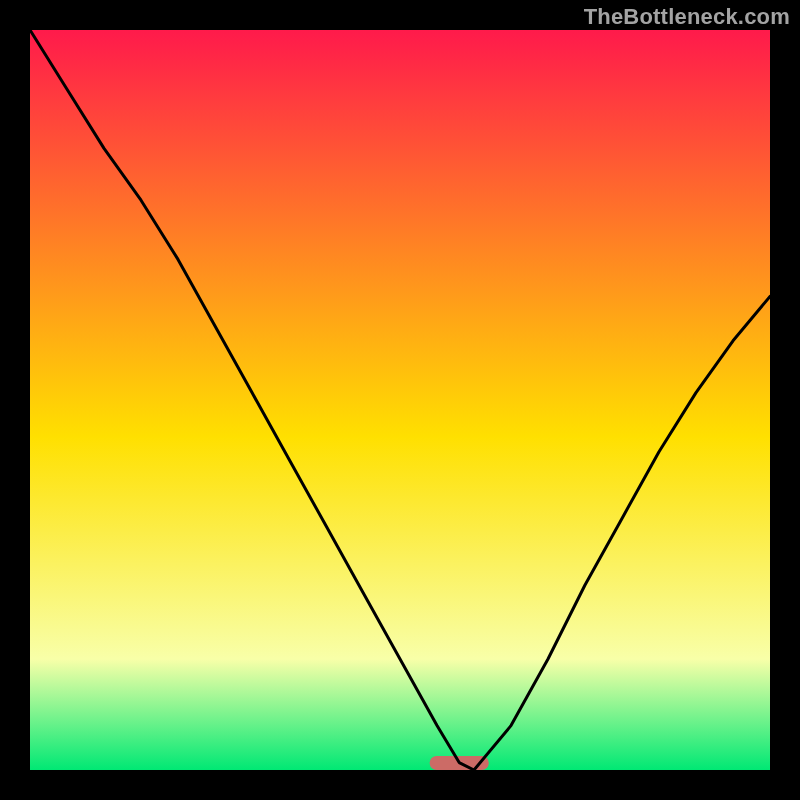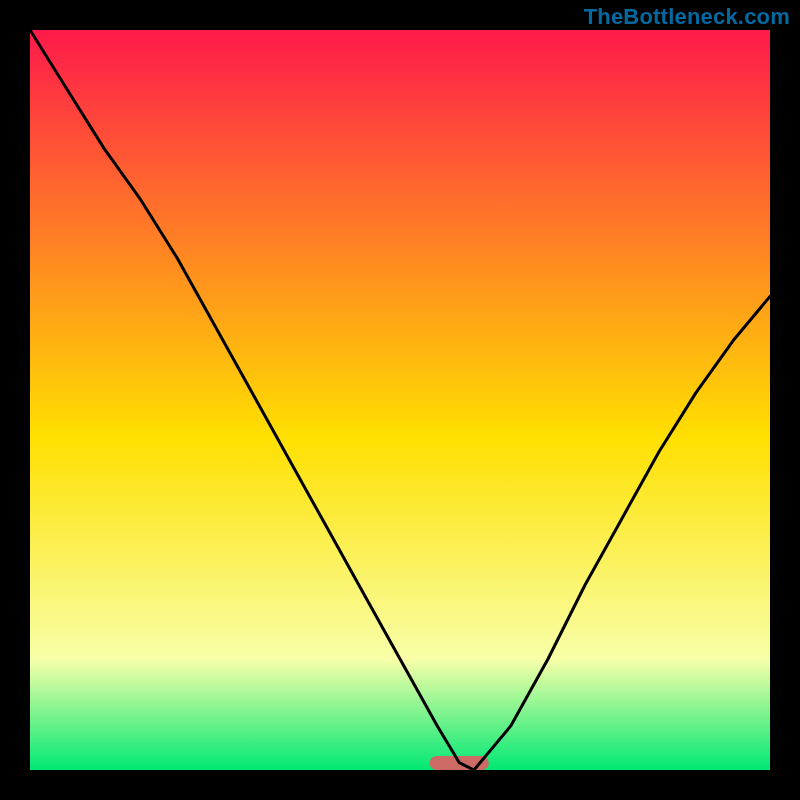--- a/index.html
+++ b/index.html
@@ -23,21 +23,21 @@
     width: 740px;
     height: 740px;
   }
   .watermark {
     position: absolute;
     top: 4px;
     right: 10px;
     font-family: Arial, Helvetica, sans-serif;
     font-size: 22px;
     font-weight: 600;
-    color: #0369a1;
+    color: #a3a3a3;
     letter-spacing: 0.2px;
   }
 </style>
 </head>
 <body>
 
 <div class="frame">
   <div class="watermark">TheBottleneck.com</div>
   <svg class="plot" viewBox="0 0 740 740" preserveAspectRatio="none">
     <defs>

